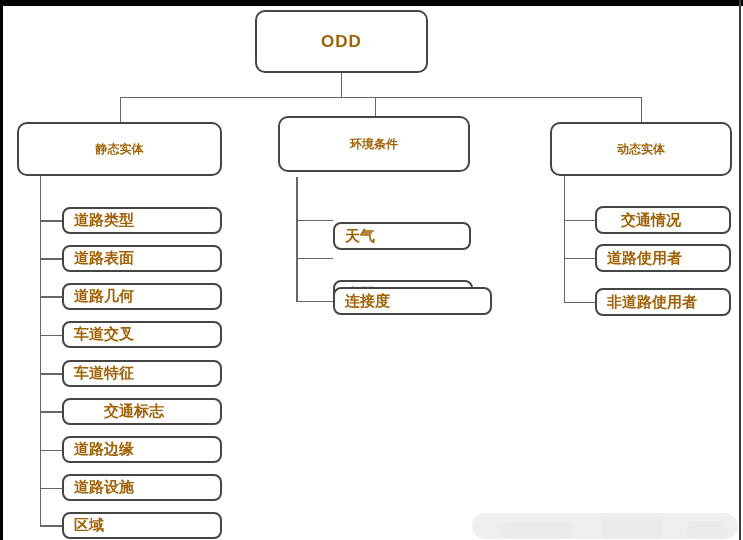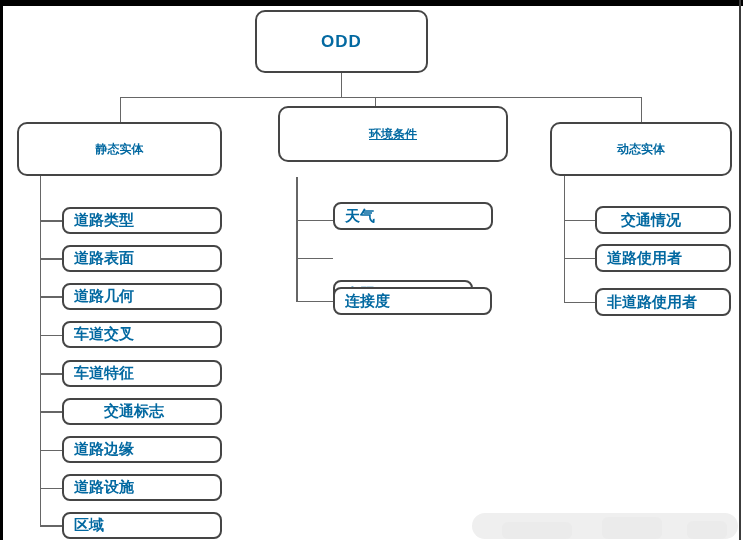--- a/index.html
+++ b/index.html
@@ -8,21 +8,21 @@
     font-family:"Liberation Sans","DejaVu Sans",sans-serif;
   }
   .bar{position:absolute;background:#000000;}
   .bar.top{left:0;top:0;width:743px;height:6px;}
   .bar.left{left:0;top:0;width:3px;height:540px;}
   .bar.right{left:739px;top:0;width:2px;height:540px;background:#3c3c3c;}
   .ln{position:absolute;background:#666666;}
   .box{
     position:absolute;box-sizing:border-box;background:#ffffff;
     border:2px solid #454545;display:flex;align-items:center;
-    font-weight:700;color:#0369a1;white-space:nowrap;
+    font-weight:700;color:#a16207;white-space:nowrap;
   }
   .root{border-radius:10px;justify-content:center;font-size:17px;letter-spacing:1px;}
   .branch{border-radius:10px;justify-content:center;font-size:12px;}
   .leaf{border-radius:8px;font-size:15px;padding-left:10px;}
   .watermark{
     position:absolute;left:472px;top:513px;width:266px;height:26px;
     background:#efefef;border-radius:14px;overflow:hidden;
   }
   .watermark .patch{position:absolute;background:#e8e8e8;opacity:.55;border-radius:6px;}
   .watermark .p1{left:30px;top:9px;width:70px;height:17px;}
@@ -61,34 +61,34 @@
   <div class="ln" style="left:296.5px;top:300.5px;width:36.5px;height:1.5px;"></div>
 
   <div class="ln" style="left:563.5px;top:176px;width:1.5px;height:127px;"></div>
   <div class="ln" style="left:564px;top:219.5px;width:31px;height:1.5px;"></div>
   <div class="ln" style="left:564px;top:257.5px;width:31px;height:1.5px;"></div>
   <div class="ln" style="left:564px;top:301.5px;width:31px;height:1.5px;"></div>
 
   <div class="box root" style="left:255px;top:10px;width:173px;height:63px;">ODD</div>
 
   <div class="box branch" style="left:17px;top:122px;width:205px;height:54px;">静态实体</div>
-  <div class="box branch" style="left:278px;top:106px;width:230px;height:56px;text-decoration:underline;">环境条件</div>
+  <div class="box branch" style="left:278px;top:116px;width:192px;height:56px;">环境条件</div>
   <div class="box branch" style="left:550px;top:122px;width:182px;height:54px;">动态实体</div>
 
   <div class="box leaf" style="left:62px;top:207px;width:160px;height:27px;">道路类型</div>
   <div class="box leaf" style="left:62px;top:245px;width:160px;height:27px;">道路表面</div>
   <div class="box leaf" style="left:62px;top:283px;width:160px;height:27px;">道路几何</div>
   <div class="box leaf" style="left:62px;top:321px;width:160px;height:27px;">车道交叉</div>
   <div class="box leaf" style="left:62px;top:359.5px;width:160px;height:27px;">车道特征</div>
   <div class="box leaf" style="left:62px;top:398px;width:160px;height:27px;padding-left:40px;">交通标志</div>
   <div class="box leaf" style="left:62px;top:436px;width:160px;height:27px;">道路边缘</div>
   <div class="box leaf" style="left:62px;top:474px;width:160px;height:27px;">道路设施</div>
   <div class="box leaf" style="left:62px;top:512px;width:160px;height:27px;">区域</div>
 
-  <div class="box leaf" style="left:333px;top:202px;width:160px;height:28px;">天气</div>
+  <div class="box leaf" style="left:333px;top:222px;width:138px;height:28px;">天气</div>
   <div class="box leaf" style="left:333px;top:244px;width:140px;height:28px;margin-top:36px;">光照</div>
   <div class="box leaf" style="left:333px;top:287px;width:159px;height:28px;">连接度</div>
 
   <div class="box leaf" style="left:595px;top:206px;width:136px;height:28px;padding-left:24px;">交通情况</div>
   <div class="box leaf" style="left:595px;top:244px;width:136px;height:28px;">道路使用者</div>
   <div class="box leaf" style="left:595px;top:288px;width:136px;height:28px;">非道路使用者</div>
 
   <div class="watermark">
     <div class="patch p1"></div>
     <div class="patch p2"></div>

